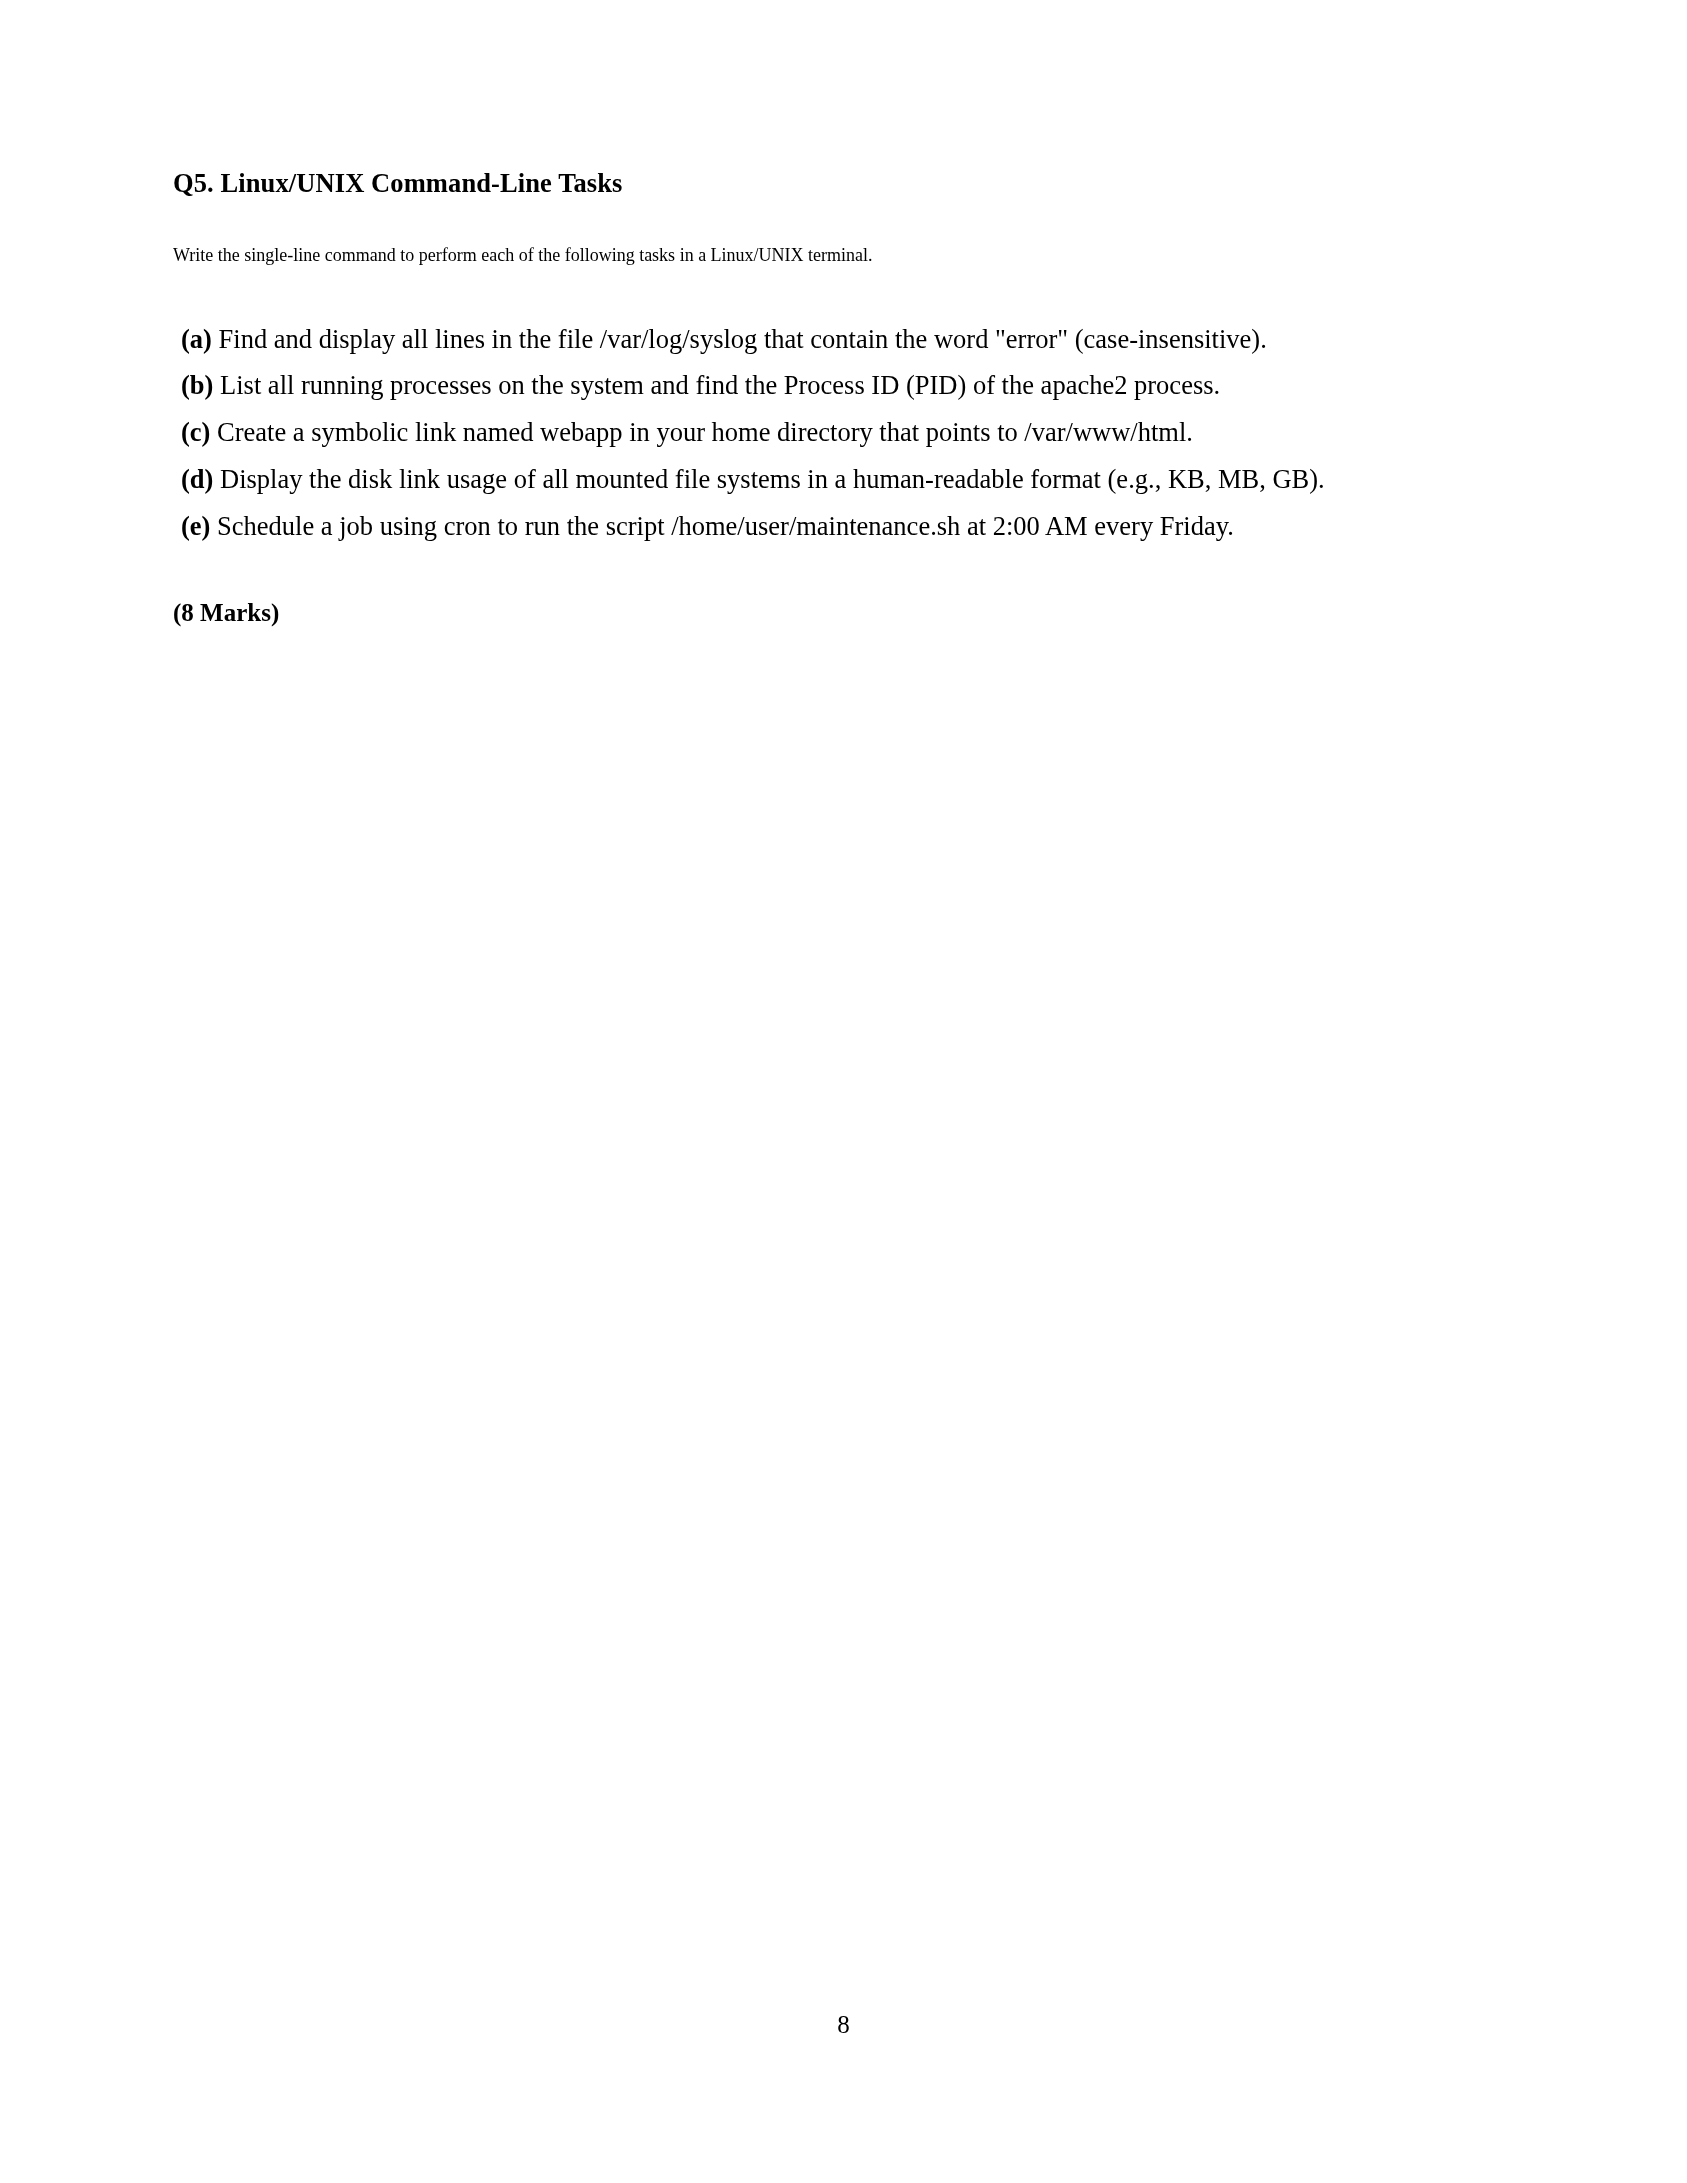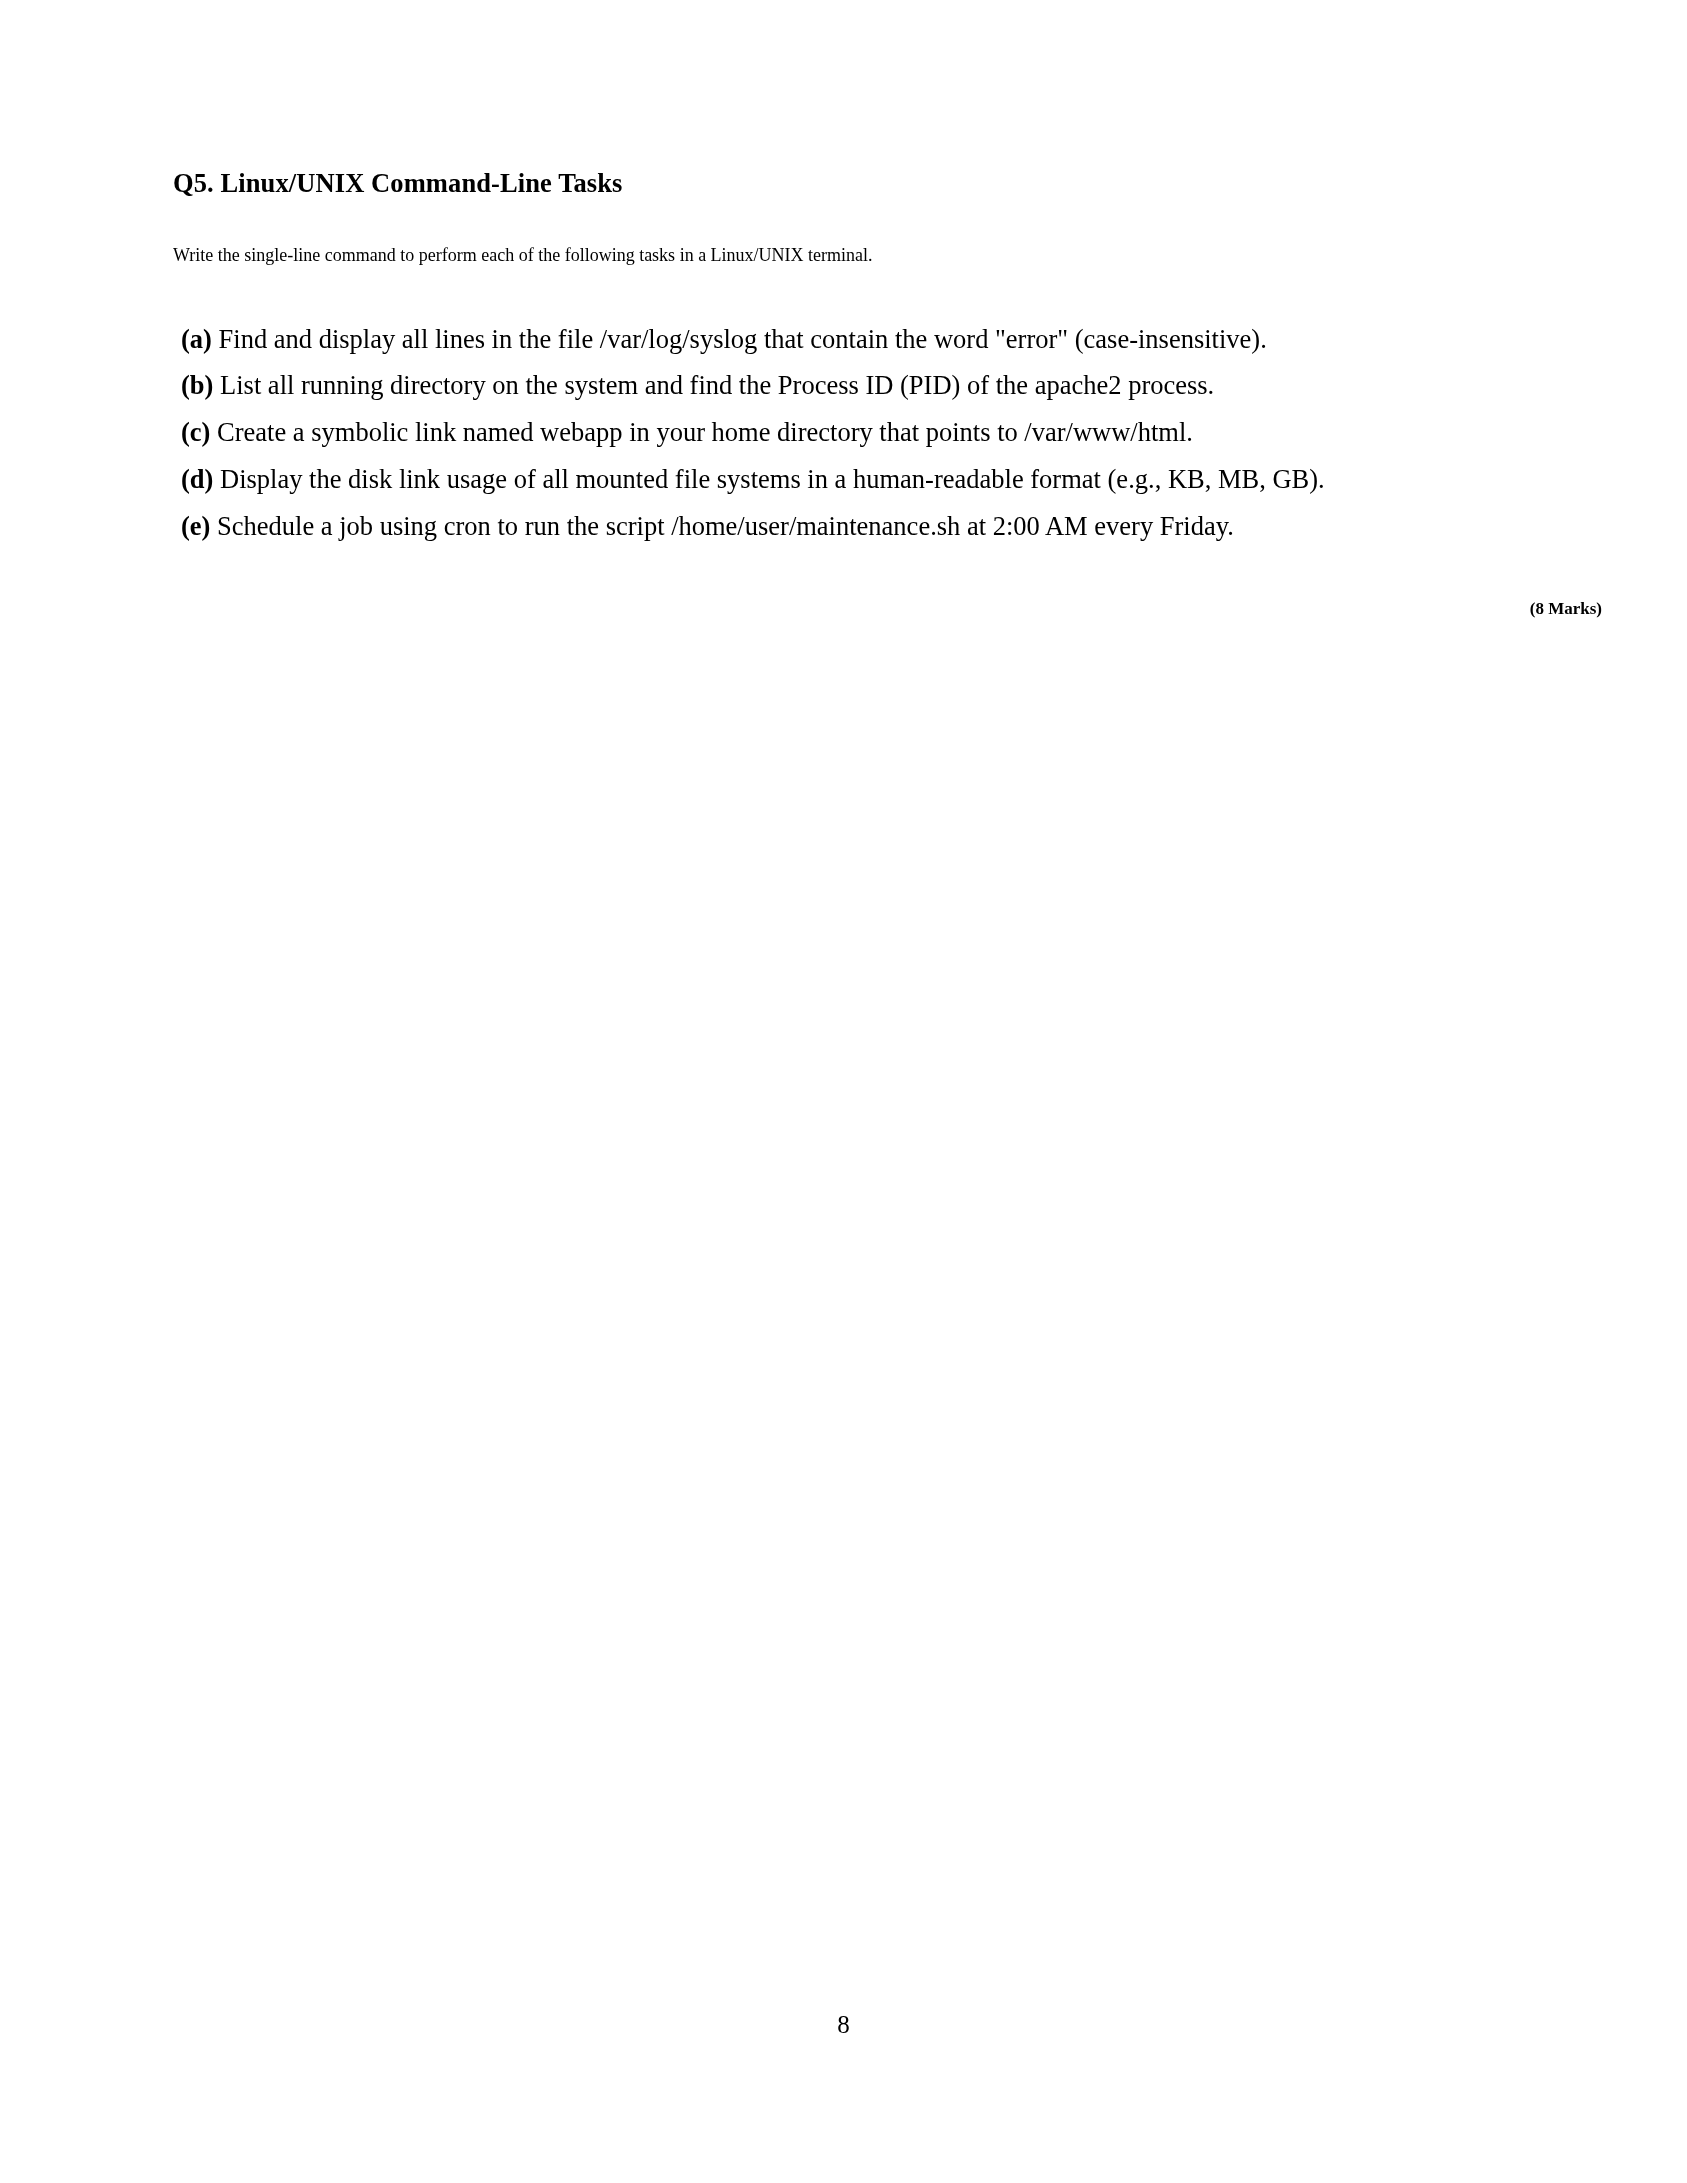--- a/index.html
+++ b/index.html
@@ -44,23 +44,23 @@
   }
   .item {
     font-size: 26.5px;
     line-height: 1.47;
     margin: 8px;
   }
   .item .lbl {
     font-weight: bold;
   }
   .marks {
-    font-size: 17px;
+    font-size: 25px;
     font-weight: bold;
-    text-align: right;
+    text-align: left;
     padding-top: 45px;
   }
   .page-number {
     position: absolute;
     left: 0;
     right: 0;
     top: 2011px;
     text-align: center;
     font-size: 25px;
   }
@@ -75,21 +75,21 @@
 
     <p class="intro">Write the single-line command to perform each of the following tasks in a Linux/UNIX terminal.</p>
 
     <div class="items">
       <p class="item">
         <span class="lbl">(a)</span>
         <span>Find and display all lines in the file /var/log/syslog that contain the word "error" (case-insensitive).</span>
       </p>
       <p class="item">
         <span class="lbl">(b)</span>
-        <span>List all running directory on the system and find the Process ID (PID) of the apache2 process.</span>
+        <span>List all running processes on the system and find the Process ID (PID) of the apache2 process.</span>
       </p>
       <p class="item">
         <span class="lbl">(c)</span>
         <span>Create a symbolic link named webapp in your home directory that points to /var/www/html.</span>
       </p>
       <p class="item">
         <span class="lbl">(d)</span>
         <span>Display the disk link usage of all mounted file systems in a human-readable format (e.g., KB, MB, GB).</span>
       </p>
       <p class="item">

